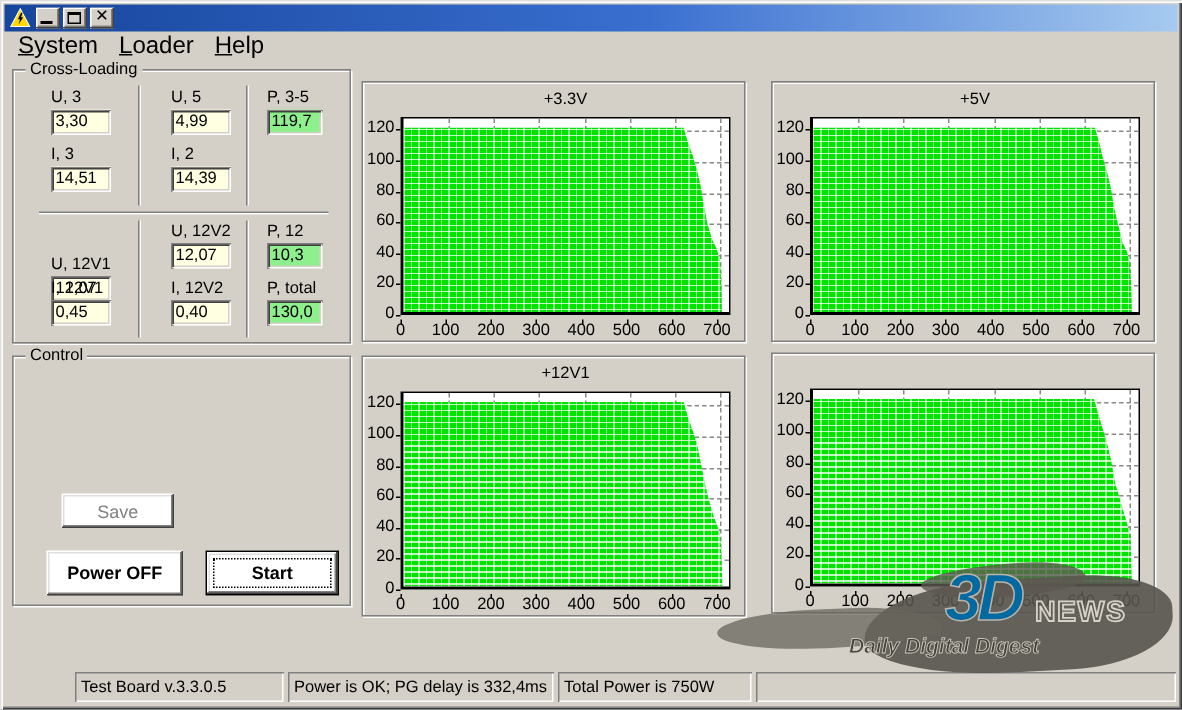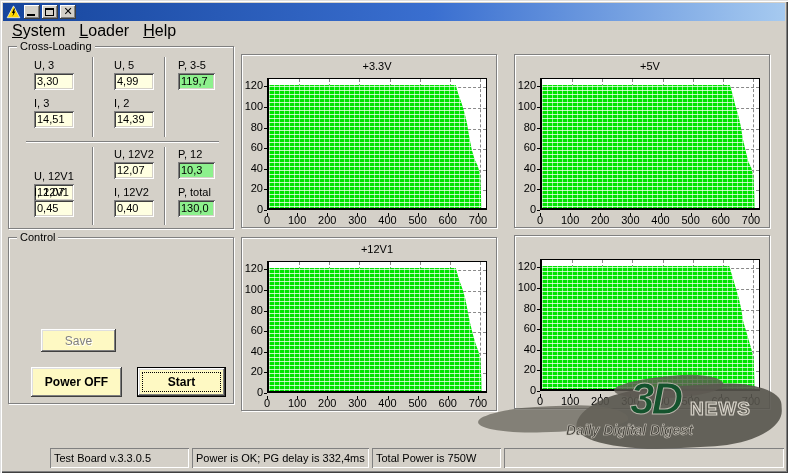--- a/index.html
+++ b/index.html
@@ -36,21 +36,21 @@
   .cell{position:absolute;width:78px;}
   .flabel{display:block;font-size:11px;line-height:12px;margin-bottom:2px;white-space:nowrap;}
   .fbox{
     width:40px;height:17px;background:#ffffe1;font-size:11px;line-height:13px;padding:2px 3px;
     box-shadow: inset 1px 1px 0 #808080, inset -1px -1px 0 #fff, inset 2px 2px 0 #404040, inset -2px -2px 0 #d4d0c8;
     white-space:nowrap;overflow:hidden;
   }
   .fbox.green{background:#8df08d;width:37px;}
   
   .btn{
-    position:absolute;background:#fef9c3;font-size:12px;text-align:center;color:#000;
+    position:absolute;background:#ffffff;font-size:12px;text-align:center;color:#000;
     box-shadow: inset -1px -1px 0 #404040, inset 1px 1px 0 #fff, inset -2px -2px 0 #808080, inset 2px 2px 0 #dfdfdf;
     display:flex;align-items:center;justify-content:center;
   }
   .btn.bold{font-weight:bold;}
   .btn.disabled{color:#808080;text-shadow:1px 1px 0 #fff;font-size:12px;}
   .btn.default{border:1px solid #000;}
   .btn.default::after{content:"";position:absolute;inset:4px;border:1px dotted #000;}
   
   .charts{position:absolute;left:241px;top:54px;width:529px;height:355px;}
   .chart-panel{
@@ -85,21 +85,21 @@
   .sp1{left:1px;width:139px;} .sp2{left:143px;width:177px;} .sp3{left:323px;width:129px;} .sp4{left:455px;right:1px;}
   
   .watermark{position:absolute;left:478px;top:380px;width:306px;height:72px;z-index:20;pointer-events:none;}
   .wm-blob{position:absolute;right:2px;top:6px;width:206px;height:62px;background:#57544c;opacity:.9;
     border-radius:45% 30% 35% 50%/60% 40% 55% 45%;transform:rotate(-3deg);}
   .wm-blob2{position:absolute;left:0;top:26px;width:150px;height:26px;background:#68655c;opacity:.75;
     border-radius:50% 40% 60% 45%/55% 60% 40% 50%;transform:rotate(-2deg);}
   .wm-blob3{position:absolute;right:60px;top:-4px;width:110px;height:22px;background:#5c5951;opacity:.8;
     border-radius:60% 40% 50% 55%/50% 60% 45% 55%;transform:rotate(-4deg);}
   .wm-brand{position:absolute;left:152px;top:-6px;font-size:44px;font-weight:bold;font-style:italic;
-    color:#14532d;-webkit-text-stroke:1px #b9b5ab;letter-spacing:-3px;}
+    color:#0369a1;-webkit-text-stroke:1px #b9b5ab;letter-spacing:-3px;}
   .wm-brand2{position:absolute;left:212px;top:18px;font-size:19px;font-weight:bold;letter-spacing:1px;
     color:rgba(90,87,79,.25);-webkit-text-stroke:1.2px #d6d2c8;}
   .wm-tagline{position:absolute;left:88px;top:42px;font-size:14px;font-weight:bold;font-style:italic;
     color:#45423c;-webkit-text-stroke:.6px #ccc8be;white-space:nowrap;}
 </style>
 </head>
 <body>
 
 <div class="window">
 

